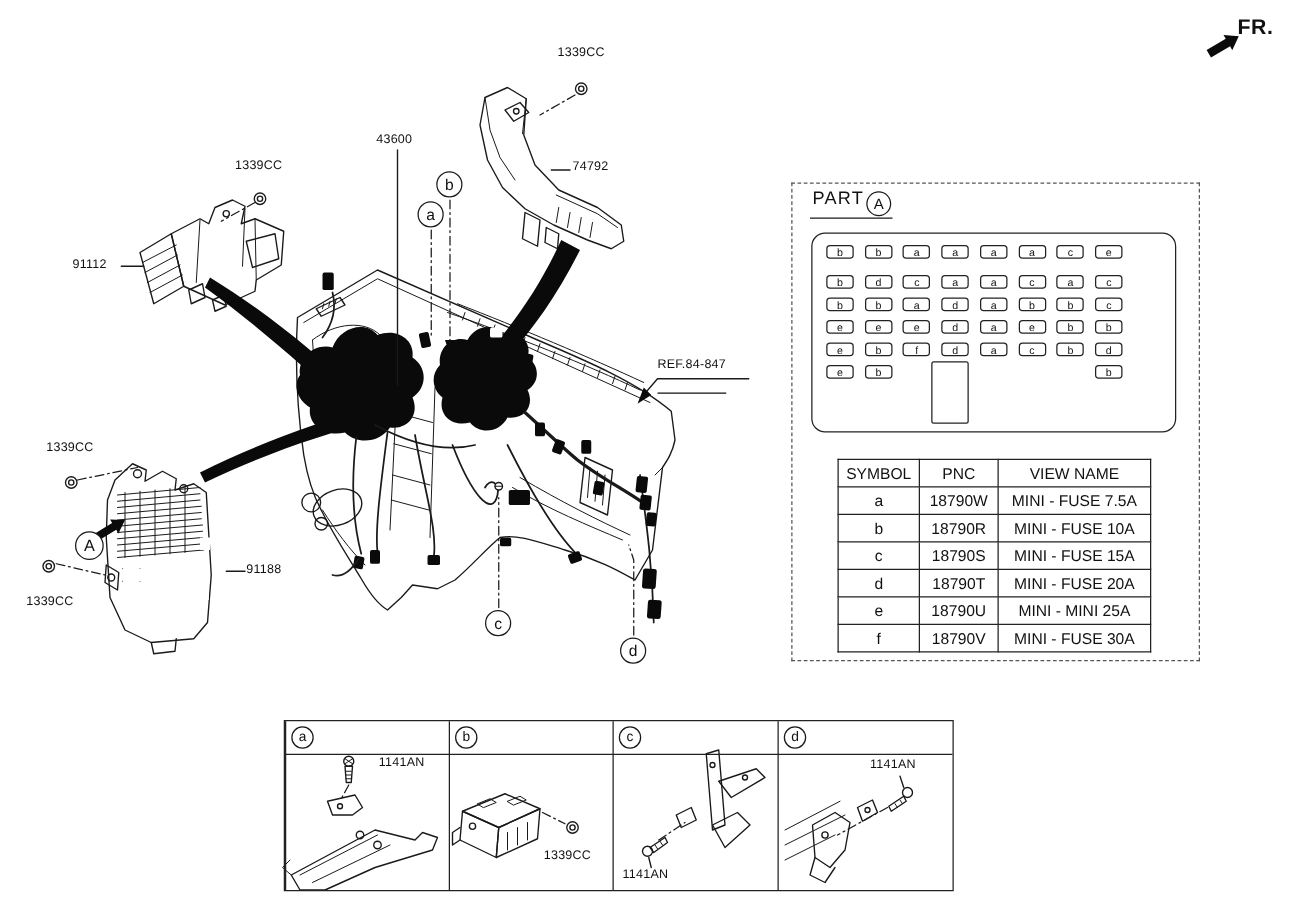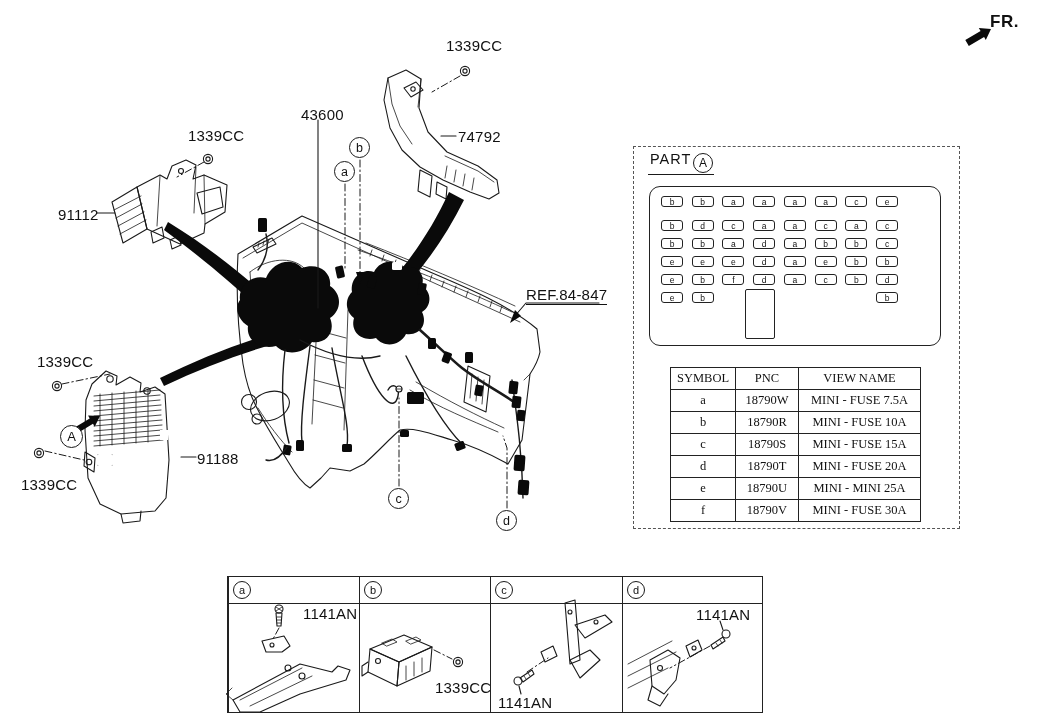--- a/index.html
+++ b/index.html
@@ -8,39 +8,39 @@
   #stage{position:absolute;inset:0;width:1041px;height:727px;}
   svg.art{position:absolute;left:0;top:0;}
   .ln path,.ln circle,.ln ellipse,.ln line{stroke:#1a1a1a;stroke-width:1.1;fill:none;
        stroke-linecap:round;stroke-linejoin:round;}
   .ln .blk{fill:#0a0a0a;stroke:none;}
   .ln .wh{fill:#fff;}
   .ln .thick{stroke-width:2.6;}
   .ln .wire{stroke-width:1.4;}
   .ln .dashdot{stroke-dasharray:7 3 1.5 3;stroke-width:1;}
   .ln .thin{stroke-width:0.8;}
-  .lbl{position:absolute;font-size:15px;letter-spacing:0.2px;white-space:nowrap;}
+  .lbl{position:absolute;font-size:10px;letter-spacing:0.2px;white-space:nowrap;}
   .lbl.fr{font-size:17px;font-weight:bold;letter-spacing:0.5px;}
-  .lbl.ref{border-bottom:1.3px solid #111;padding-bottom:1px;}
+  .lbl.ref{border-bottom:1.3px solid #111;padding-bottom:17px;}
   .callout{position:absolute;width:21px;height:21px;border:1.3px solid #1a1a1a;border-radius:50%;
        display:flex;align-items:center;justify-content:center;font-size:12.5px;background:#fff;box-sizing:border-box;}
   .callout.big{width:23px;height:23px;font-size:13px;}
   
   #view-box{position:absolute;left:633px;top:146px;width:327px;height:383px;
        border:1.6px dashed #555;box-sizing:border-box;}
   #view-title{position:absolute;left:650px;top:151px;font-size:14.5px;letter-spacing:1px;}
   #view-underline{position:absolute;left:648px;top:174px;width:66px;border-top:1.3px solid #1a1a1a;}
   #view-marker{left:693px;top:153px;width:20px;height:20px;font-size:12px;}
   #fuse-panel{position:absolute;left:649px;top:186px;width:292px;height:160px;
        border:1.4px solid #222;border-radius:11px;box-sizing:border-box;}
   .fuse{position:absolute;width:22px;height:11px;border:1px solid #222;border-radius:3px;
        font-size:8.5px;line-height:10px;text-align:center;box-sizing:border-box;}
   #fuse-bigrect{position:absolute;left:95px;top:102px;width:28px;height:48px;border:1px solid #222;border-radius:2px;}
   
-  #symbol-table{position:absolute;left:670px;top:367px;border-collapse:collapse;table-layout:fixed;font-family:Liberation Serif, serif;}
+  #symbol-table{position:absolute;left:670px;top:367px;border-collapse:collapse;table-layout:fixed;}
   #symbol-table th,#symbol-table td{border:1.3px solid #222;text-align:center;padding:0;
        font-size:12.5px;font-weight:normal;height:21px;overflow:hidden;}
   #symbol-table .c0{width:64px}#symbol-table .c1{width:62px}#symbol-table .c2{width:121px}
   
   #strip{position:absolute;left:227px;top:576px;width:536px;height:137px;
        border:1.4px solid #222;box-sizing:border-box;}
   #strip .hdr-line{position:absolute;top:26px;left:0;right:0;border-top:1.2px solid #222;}
   .strip-cell{position:absolute;top:0;bottom:0;border-left:1.2px solid #222;box-sizing:border-box;}
   .strip-cell:first-child{border-left:none;}
   .callout.small{position:absolute;left:4px;top:4px;width:18px;height:18px;font-size:11px;}

